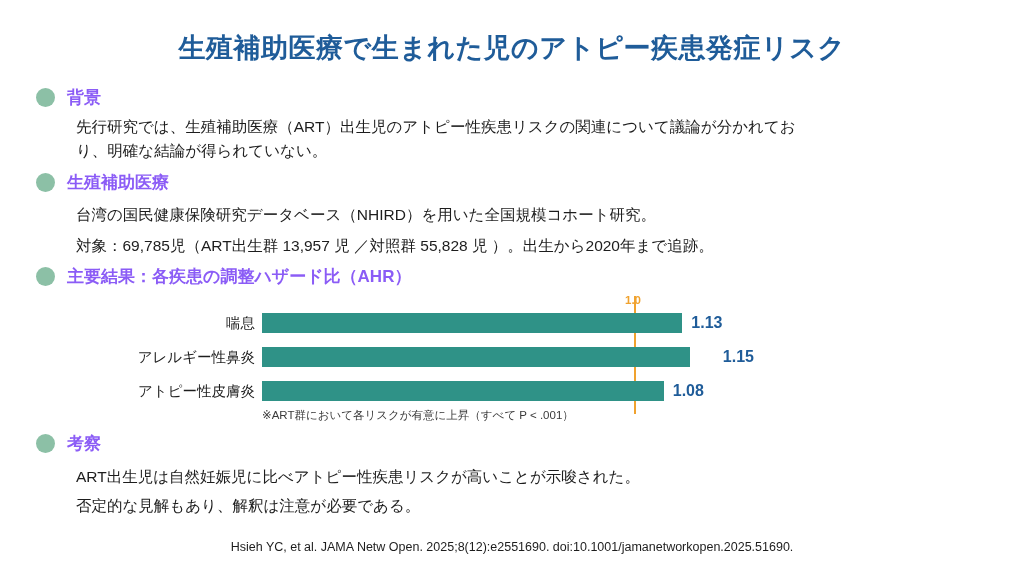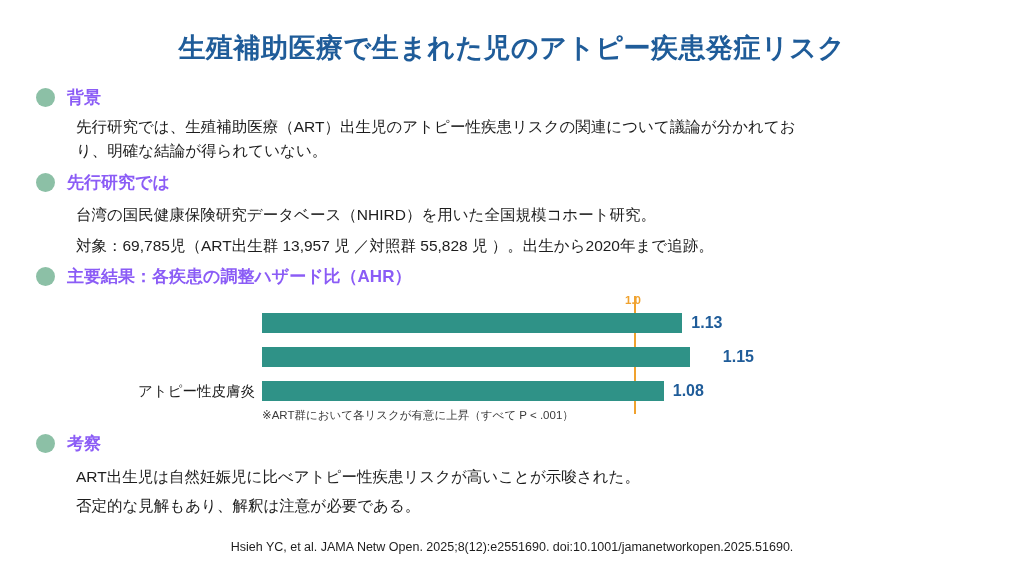--- a/index.html
+++ b/index.html
@@ -135,41 +135,43 @@
 
 <div class="section-head" style="top:86px;">
   <span class="bullet"></span>
   <span class="section-title">背景</span>
 </div>
 <div class="body-text" style="top:115px;">先行研究では、生殖補助医療（ART）出生児のアトピー性疾患リスクの関連について議論が分かれてお</div>
 <div class="body-text" style="top:139px;">り、明確な結論が得られていない。</div>
 
 <div class="section-head" style="top:171px;">
   <span class="bullet"></span>
-  <span class="section-title">先行研究では</span>
+  <span class="section-title">生殖補助医療</span>
 </div>
 <div class="body-text" style="top:203px;">台湾の国民健康保険研究データベース（NHIRD）を用いた全国規模コホート研究。</div>
 <div class="body-text" style="top:234px;">対象：69,785児（ART出生群 13,957 児 ／対照群 55,828 児 ）。出生から2020年まで追跡。</div>
 
 <div class="section-head" style="top:265px;">
   <span class="bullet"></span>
   <span class="section-title">主要結果：各疾患の調整ハザード比（AHR）</span>
 </div>
 
 <div class="chart">
 
   <div class="ref-label" style="left: 625px; top: -2px; color: rgb(240, 162, 46);">1.0</div>
   <div class="ref-line" style="left: 634px; height: 118px; background: rgb(240, 162, 46);"></div>
 
   <div class="chart-row" style="top:14px;">
+    <span class="cat-label">喘息</span>
     <span class="bar" style="width: 420.36px; background: rgb(47, 146, 135);"></span>
     <span class="bar-value" style="left: 691.36px;">1.13</span>
   </div>
 
   <div class="chart-row" style="top:48px;">
+    <span class="cat-label">アレルギー性鼻炎</span>
     <span class="bar" style="width: 427.8px; background: rgb(47, 146, 135);"></span>
     <span class="bar-value" style="left: 698.8px; margin-left: 24px;">1.15</span>
   </div>
 
   <div class="chart-row" style="top:82px;padding-left:28px;">
     <span class="cat-label">アトピー性皮膚炎</span>
     <span class="bar" style="width: 401.76px; background: rgb(47, 146, 135);"></span>
     <span class="bar-value" style="left: 672.76px;">1.08</span>
   </div>
 

